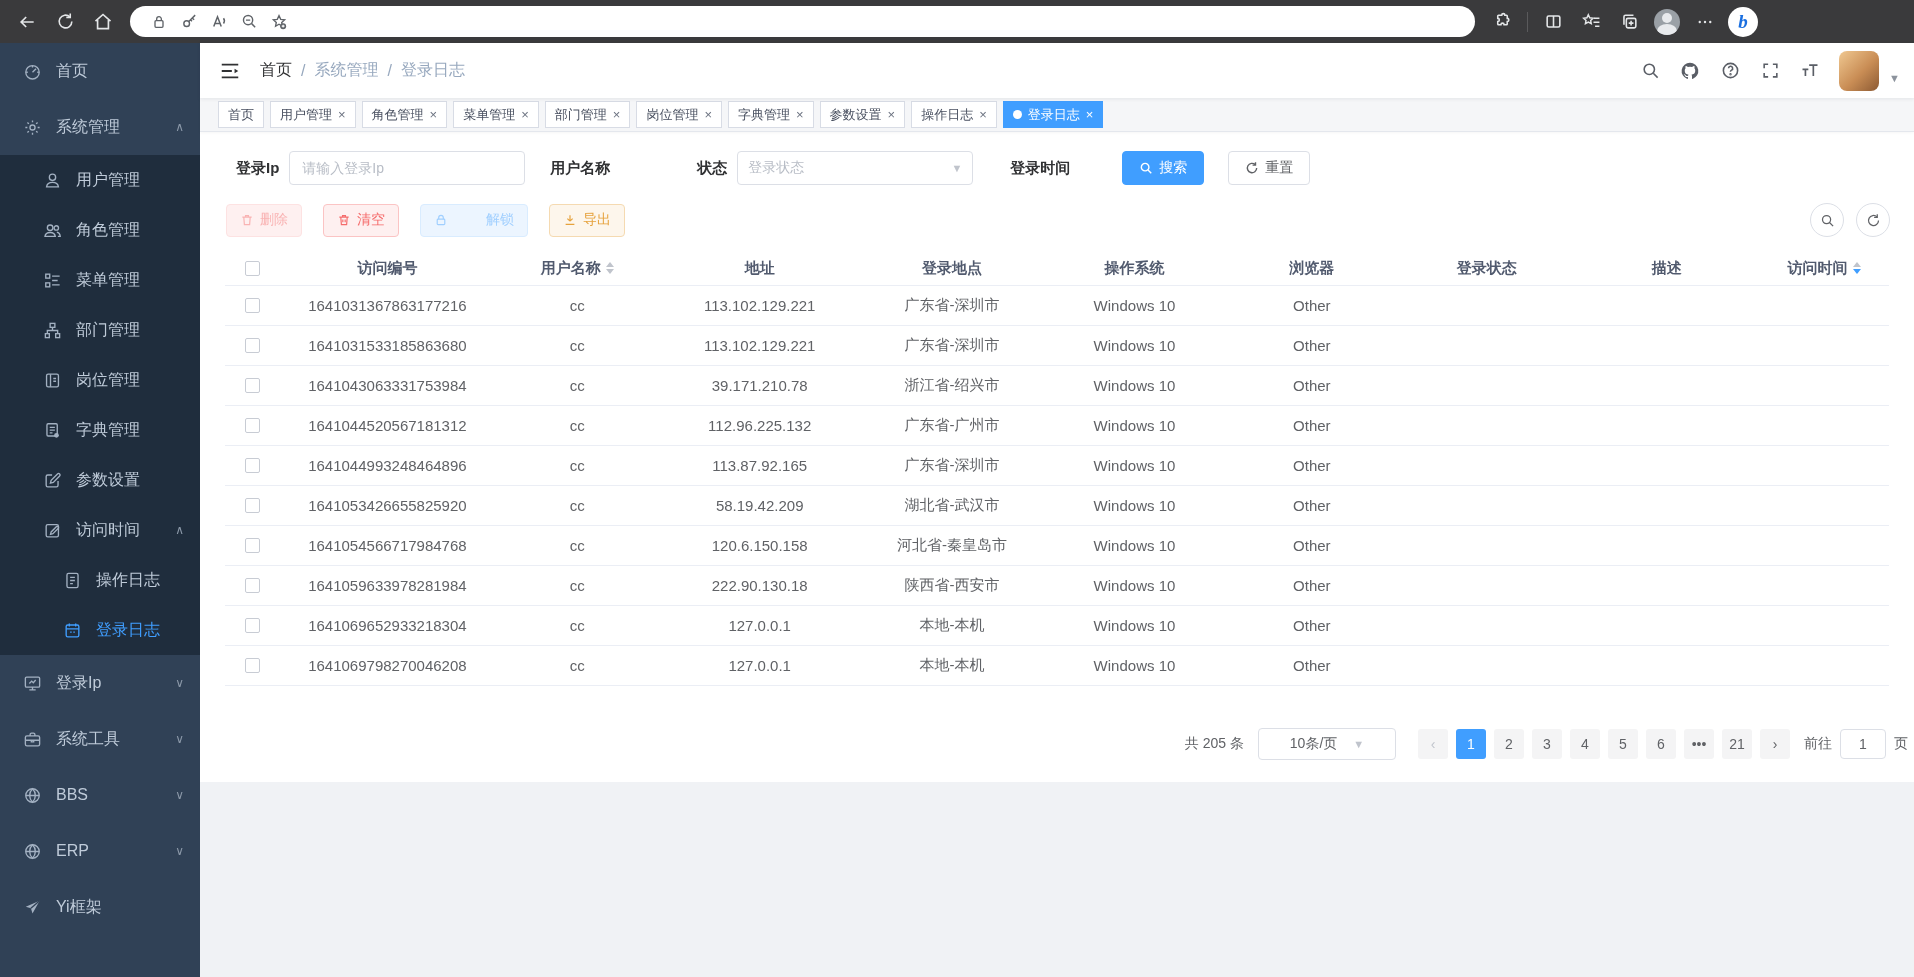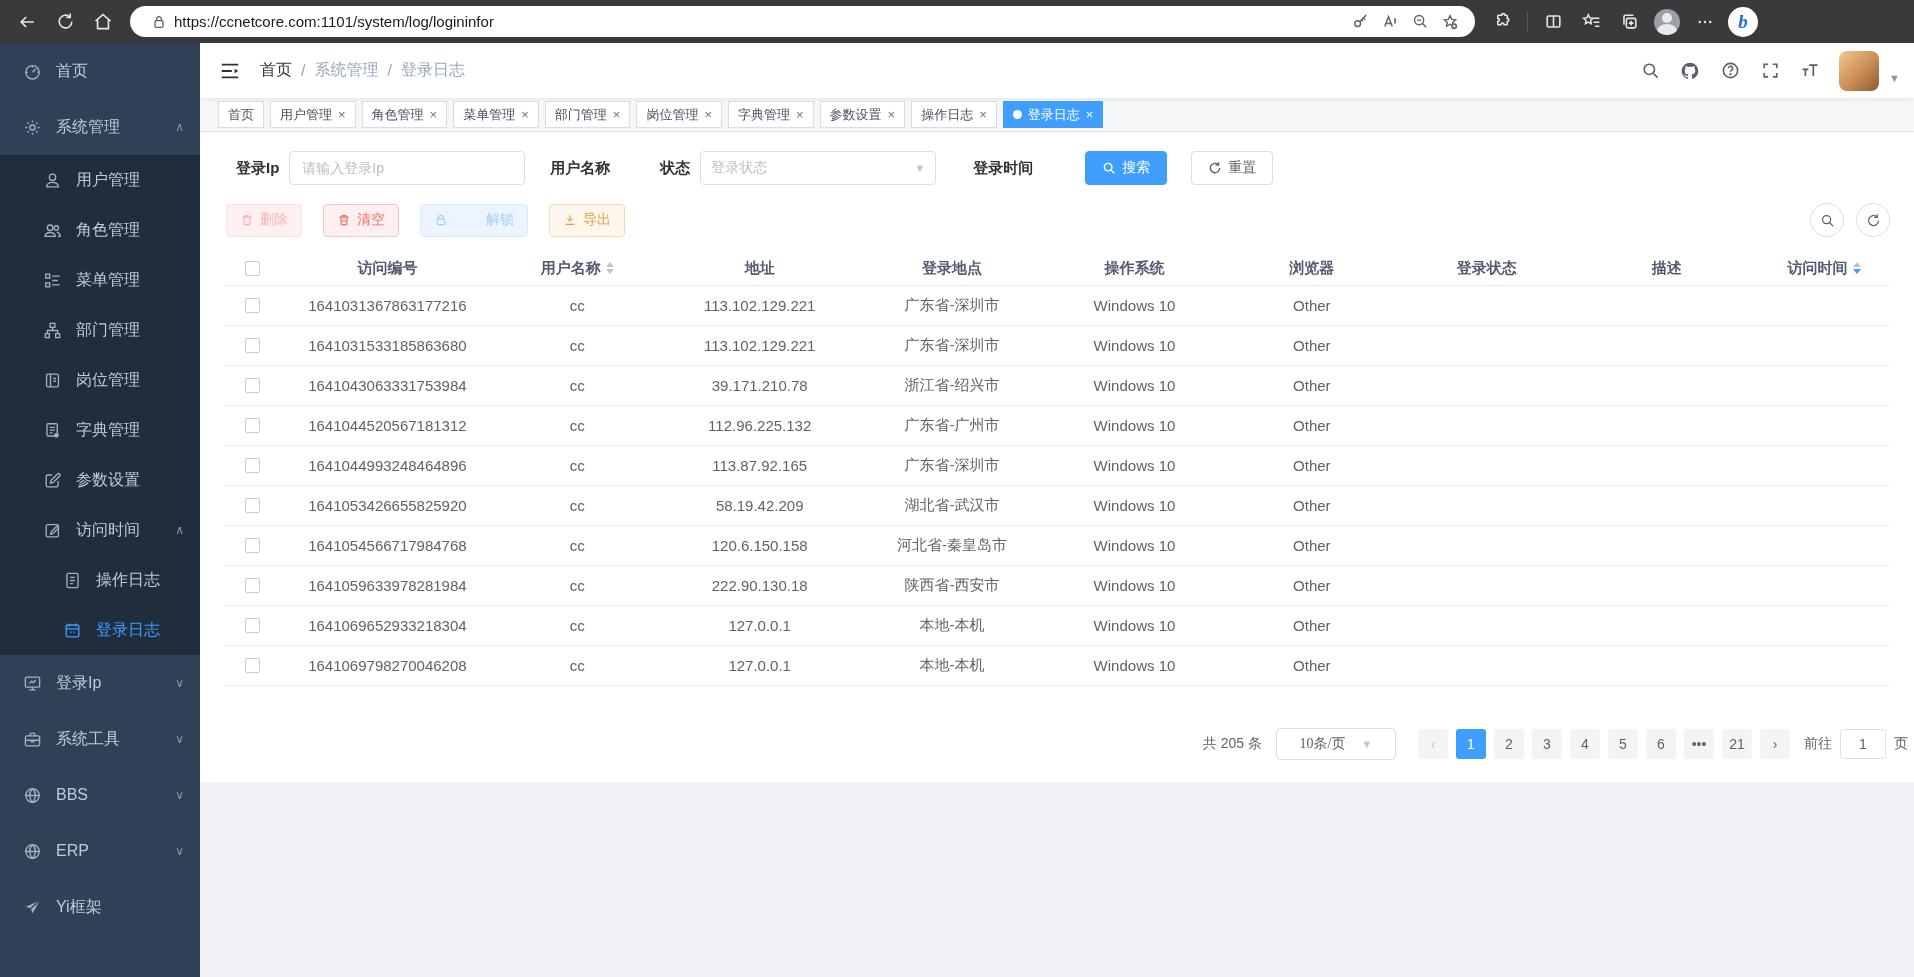--- a/index.html
+++ b/index.html
@@ -105,22 +105,22 @@
   .cb-cell { display:flex; align-items:center; justify-content:center; }
   .checkbox { width:15px; height:15px; border:1px solid #c8ccd4; border-radius:2px; background:#fff; cursor:pointer; }
   .sort-carets { display:inline-flex; flex-direction:column; gap:2px; cursor:pointer; }
   .caret-u { width:0; height:0; border-left:4px solid transparent; border-right:4px solid transparent; border-bottom:5px solid #c0c4cc; }
   .caret-d { width:0; height:0; border-left:4px solid transparent; border-right:4px solid transparent; border-top:5px solid #c0c4cc; }
   .caret-d.on { border-top-color:#409EFF; }
 
   
   .pagination { display:flex; align-items:center; justify-content:flex-end; margin:42px 6px 0 0; font-size:14px; color:#606266; }
   .pg-total { margin-right:14px; }
-  .pg-size { width:120px; height:32px; border:1px solid #dcdfe6; border-radius:4px; display:flex; align-items:center;
-    justify-content:center; gap:16px; color:#606266; cursor:pointer; margin-right:18px; background:#fff;font-family:Liberation Serif, serif; }
+  .pg-size { width:138px; height:32px; border:1px solid #dcdfe6; border-radius:4px; display:flex; align-items:center;
+    justify-content:center; gap:16px; color:#606266; cursor:pointer; margin-right:18px; background:#fff; }
   .pg-btn { min-width:30px; height:30px; background:#f4f4f5; border-radius:3px; display:flex; align-items:center;
     justify-content:center; margin:0 4px; color:#606266; cursor:pointer; padding:0 4px; font-size:14px; }
   .pg-btn.arrow { color:#c0c4cc; }
   .pg-btn.arrow.next { color:#606266; }
   .pg-btn.current { background:#409EFF; color:#fff; }
   .pg-goto { display:flex; align-items:center; gap:8px; margin-left:10px; }
   .pg-input { width:46px; height:30px; border:1px solid #dcdfe6; border-radius:4px; text-align:center;
     font-size:14px; color:#606266; font-family:inherit; }
 </style>
 </head>
@@ -144,21 +144,20 @@
         <path d="M5.5 9.5V20h13V9.5"></path>
       </svg>
   </div>
   <div class="url-pill">
     <span class="pill-icon">
       <svg width="16" height="16" viewBox="0 0 24 24" fill="none" stroke="currentColor" stroke-width="2">
           <rect x="6" y="10" width="12" height="10" rx="1.5"></rect>
           <path d="M8.5 10V7.5a3.5 3.5 0 0 1 7 0V10"></path>
         </svg>
     </span>
-    <span class="url-text">https://ccnetcore.com:1101/system/log/logininfor</span>
     <span class="pill-icon">
       <svg width="17" height="17" viewBox="0 0 24 24" fill="none" stroke="currentColor" stroke-width="2">
           <circle cx="8" cy="15" r="4"></circle>
           <path d="M11 12l9-9M16 7l2.5 2.5M13.5 9.5l2 2"></path>
         </svg>
     </span>
     <span class="pill-icon">
       <svg width="18" height="18" viewBox="0 0 24 24" fill="none" stroke="currentColor" stroke-width="2">
           <path d="M5 18L10 5l5 13M7 14h6"></path>
           <path d="M18 7a6 6 0 0 1 0 7"></path>
@@ -483,21 +482,21 @@
         </div>
       </div>
 
     <div class="content">
       <div class="card">
 
         <div class="search-row">
           <span class="s-label">登录Ip</span>
           <input class="s-input" placeholder="请输入登录Ip" style="">
           <span class="s-label" style="margin-left:25px">用户名称</span>
-          <span class="s-label" style="margin-left:40px">状态</span>
+          <span class="s-label" style="margin-left:77px">状态</span>
           <div class="s-select">
             <span>登录状态</span>
             <span style="color:#c0c4cc;font-size:11px">▼</span>
           </div>
           <span class="s-label" style="margin-left:37px">登录时间</span>
           <button class="btn btn-primary" style="margin-left:42px">
             <svg width="14" height="14" viewBox="0 0 24 24" fill="none" stroke="currentColor" stroke-width="2.4">
                 <circle cx="10.5" cy="10.5" r="6.5"></circle>
                 <path d="M15.5 15.5L21 21"></path>
               </svg>

